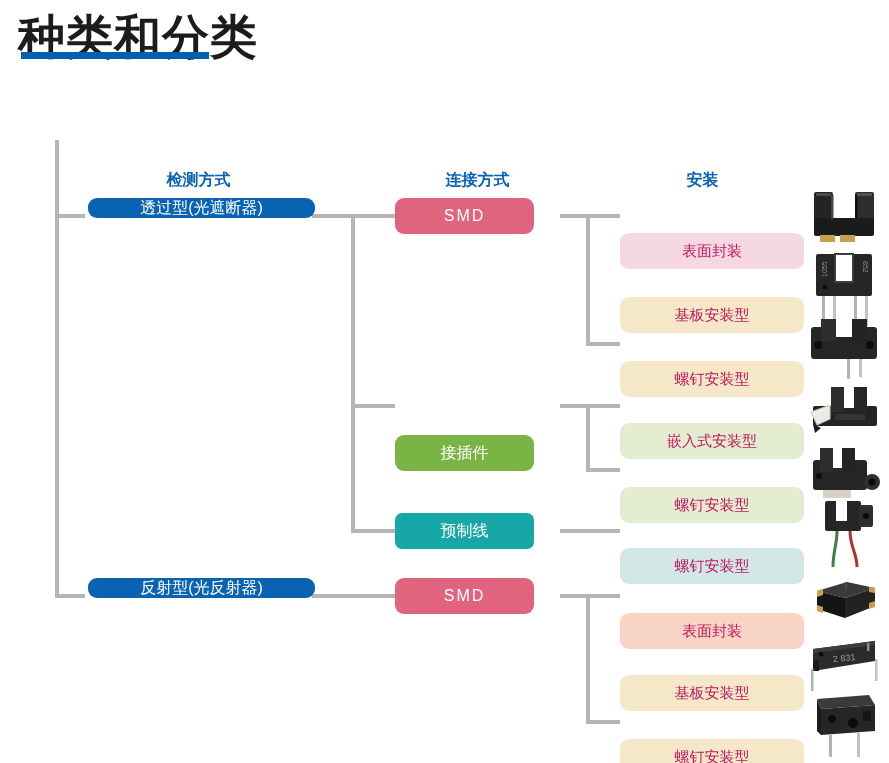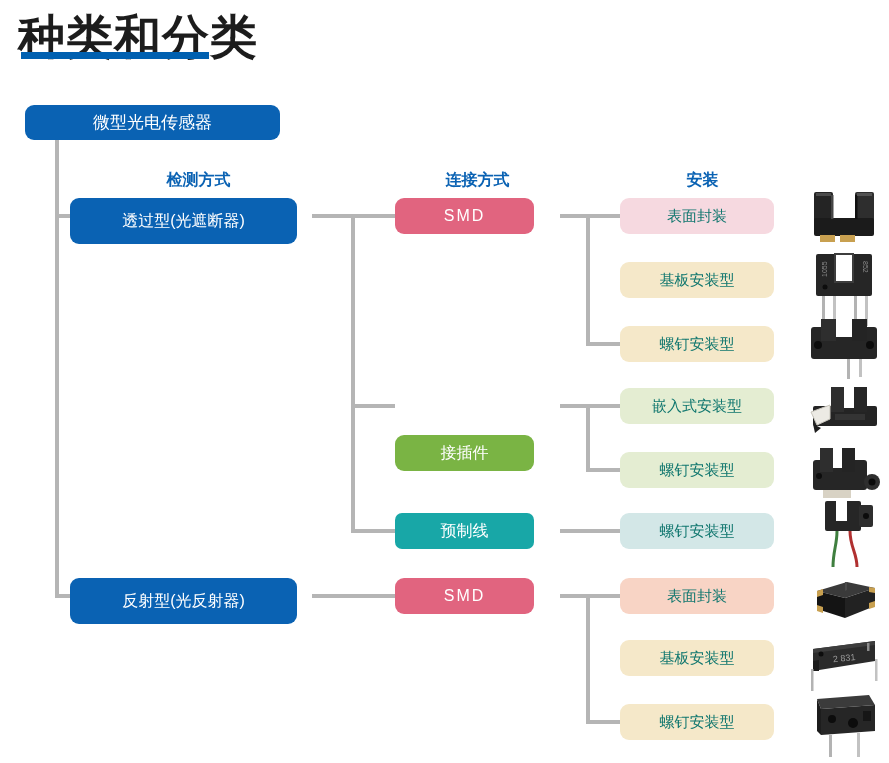--- a/index.html
+++ b/index.html
@@ -6,23 +6,23 @@
   .canvas{position:relative;width:889px;height:763px;background:#ffffff;overflow:hidden;}
 
   .page-title{position:absolute;left:18px;top:6px;font-size:47px;font-weight:bold;color:#1c1c1c;letter-spacing:1px;}
   .title-underline{position:absolute;left:21px;top:52px;width:188px;height:7px;background:#0060b0;}
 
   .line{position:absolute;background:#b5b5b5;}
 
   .box{position:absolute;display:flex;align-items:center;justify-content:center;
        border-radius:9px;font-size:16px;white-space:nowrap;}
   .blue-node{background:#0a62b3;color:#ffffff;}
-  .col1{left:70px;width:227px;height:46px;}
+  .col1{left:88px;width:227px;height:20px;}
   .col2{left:395px;width:139px;height:36px;color:#ffffff;text-align:right;}
-  .col3{left:620px;width:154px;height:36px;color:#0f766e;font-size:15px;}
+  .col3{left:620px;width:184px;height:36px;color:#be185d;font-size:15px;margin-top:35px;}
 
   .root-node{left:25px;top:105px;width:255px;height:35px;font-size:17px;}
 
   .hdr{position:absolute;top:170px;height:20px;line-height:20px;text-align:center;
        color:#0a62b3;font-weight:bold;font-size:16px;}
   .hdr1{left:85px;width:227px;}
   .hdr2{left:395px;width:165px;}
   .hdr3{left:620px;width:165px;}
 
   .bg-smd{background:#e1647f;letter-spacing:2px;}
@@ -57,21 +57,20 @@
   <div class="line" style="left:586px;top:342px;width:34px;height:4px;"></div>
   <div class="line" style="left:560px;top:404px;width:60px;height:4px;"></div>
   <div class="line" style="left:586px;top:404px;width:4px;height:68px;"></div>
   <div class="line" style="left:586px;top:468px;width:34px;height:4px;"></div>
   <div class="line" style="left:560px;top:529px;width:60px;height:4px;"></div>
   <div class="line" style="left:312px;top:594px;width:83px;height:4px;"></div>
   <div class="line" style="left:560px;top:594px;width:60px;height:4px;"></div>
   <div class="line" style="left:586px;top:594px;width:4px;height:130px;"></div>
   <div class="line" style="left:586px;top:720px;width:34px;height:4px;"></div>
 
-  <div class="box blue-node root-node">微型光电传感器</div>
 
   <div class="hdr hdr1">检测方式</div>
   <div class="hdr hdr3">安装</div>
   <div class="hdr hdr2">连接方式</div>
 
   <div class="box blue-node col1" style="top:198px;">透过型(光遮断器)</div>
   <div class="box blue-node col1" style="top:578px;">反射型(光反射器)</div>
 
   <div class="box col2 bg-smd" style="top:198px;">SMD</div>
   <div class="box col2 bg-green" style="top:388px;margin-top:47px;">接插件</div>

